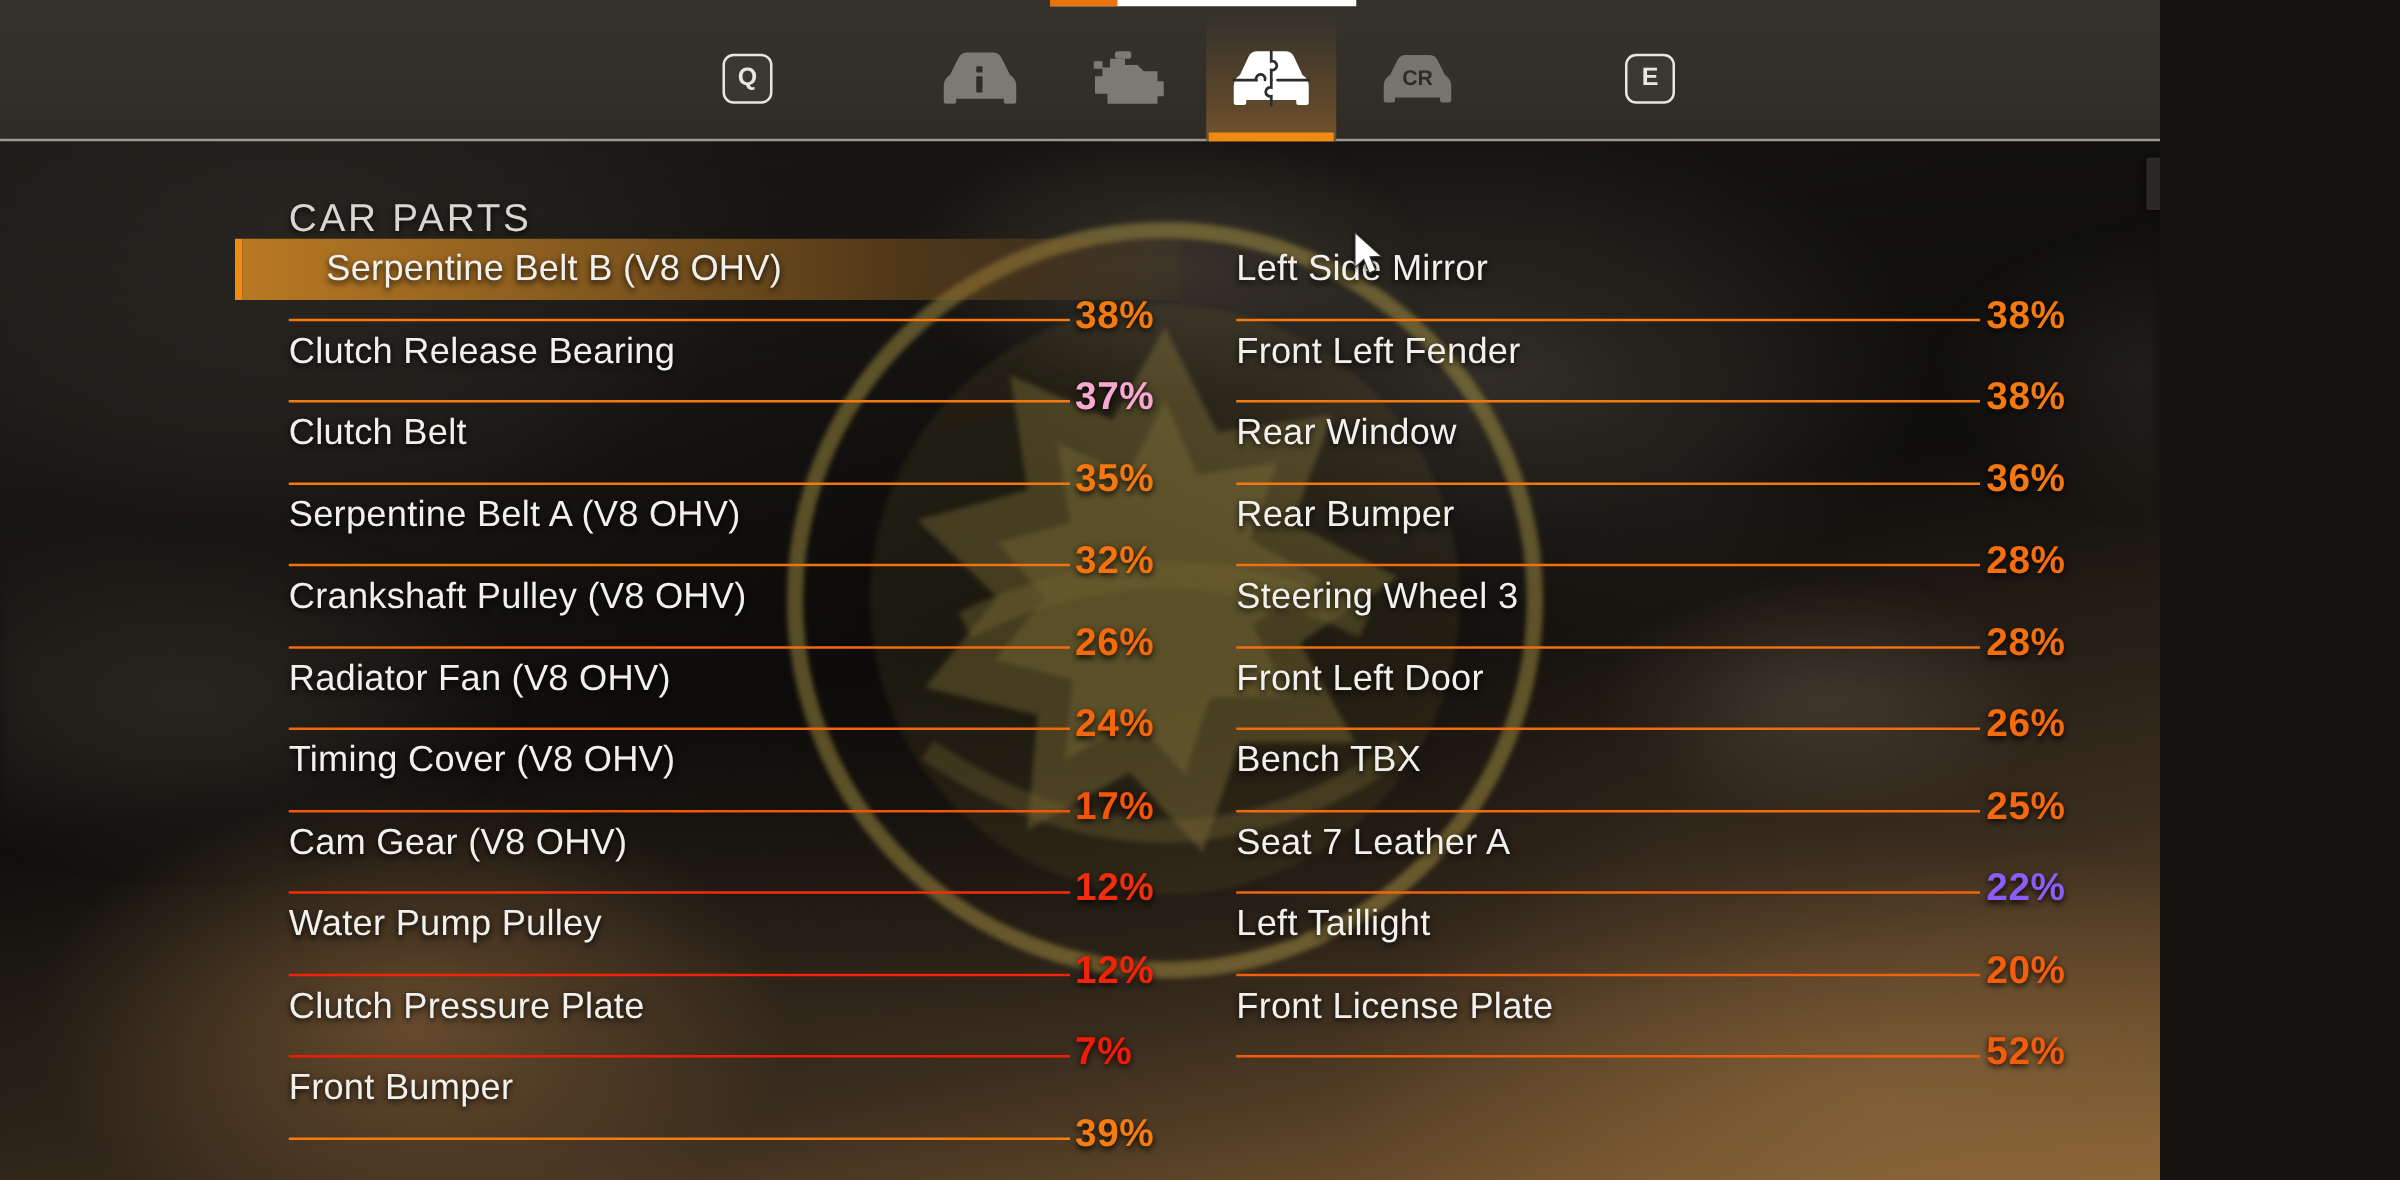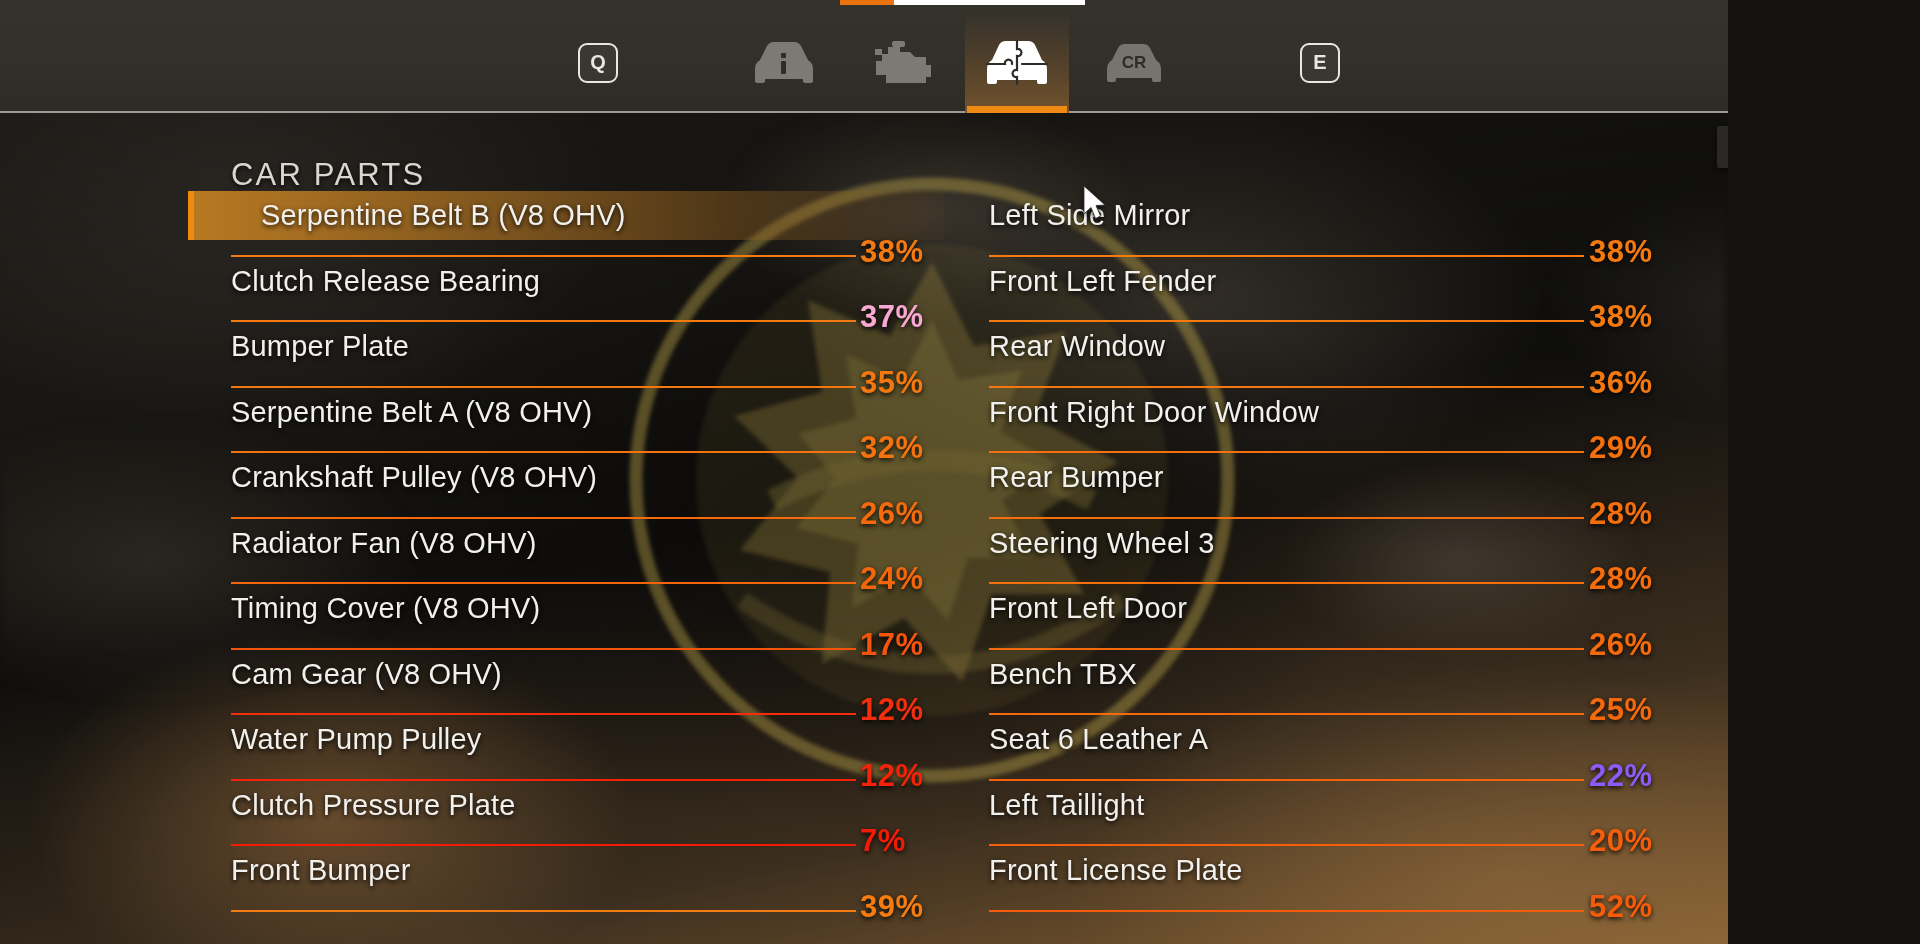--- a/index.html
+++ b/index.html
@@ -304,21 +304,21 @@
           </div>
           <div class="part-row">
             <div class="label-wrap">
               <div class="part-name">Clutch Release Bearing</div>
             </div>
             <div class="row-underline" style="background: rgb(244, 122, 16);"></div>
             <div class="pct" style="color: #f9a8d4;">37%</div>
           </div>
           <div class="part-row">
             <div class="label-wrap">
-              <div class="part-name">Bumper Plate</div>
+              <div class="part-name">Clutch Belt</div>
             </div>
             <div class="row-underline" style="background: rgb(244, 120, 15);"></div>
             <div class="pct" style="color: rgb(244, 120, 15);">35%</div>
           </div>
           <div class="part-row">
             <div class="label-wrap">
               <div class="part-name">Serpentine Belt A (V8 OHV)</div>
             </div>
             <div class="row-underline" style="background: rgb(244, 115, 14);"></div>
             <div class="pct" style="color: rgb(244, 115, 14);">32%</div>
@@ -390,27 +390,20 @@
           </div>
           <div class="part-row">
             <div class="label-wrap">
               <div class="part-name">Rear Window</div>
             </div>
             <div class="row-underline" style="background: rgb(244, 120, 15);"></div>
             <div class="pct" style="color: rgb(244, 120, 15);">36%</div>
           </div>
           <div class="part-row">
             <div class="label-wrap">
-              <div class="part-name">Front Right Door Window</div>
-            </div>
-            <div class="row-underline" style="background: rgb(244, 112, 14);"></div>
-            <div class="pct" style="color: rgb(244, 112, 14);">29%</div>
-          </div>
-          <div class="part-row">
-            <div class="label-wrap">
               <div class="part-name">Rear Bumper</div>
             </div>
             <div class="row-underline" style="background: rgb(244, 110, 14);"></div>
             <div class="pct" style="color: rgb(244, 110, 14);">28%</div>
           </div>
           <div class="part-row">
             <div class="label-wrap">
               <div class="part-name">Steering Wheel 3</div>
             </div>
             <div class="row-underline" style="background: rgb(244, 110, 14);"></div>
@@ -425,21 +418,21 @@
           </div>
           <div class="part-row">
             <div class="label-wrap">
               <div class="part-name">Bench TBX</div>
             </div>
             <div class="row-underline" style="background: rgb(244, 105, 13);"></div>
             <div class="pct" style="color: rgb(244, 105, 13);">25%</div>
           </div>
           <div class="part-row">
             <div class="label-wrap">
-              <div class="part-name">Seat 6 Leather A</div>
+              <div class="part-name">Seat 7 Leather A</div>
             </div>
             <div class="row-underline" style="background: rgb(244, 98, 12);"></div>
             <div class="pct" style="color: #8b5cf6;">22%</div>
           </div>
           <div class="part-row">
             <div class="label-wrap">
               <div class="part-name">Left Taillight</div>
             </div>
             <div class="row-underline" style="background: rgb(244, 94, 12);"></div>
             <div class="pct" style="color: rgb(244, 94, 12);">20%</div>

